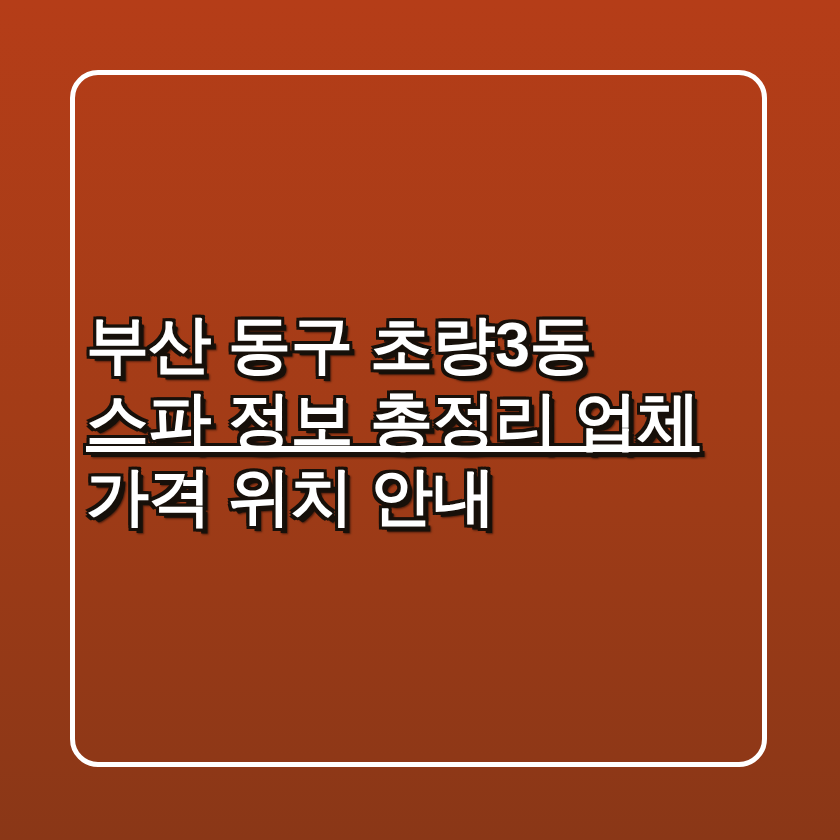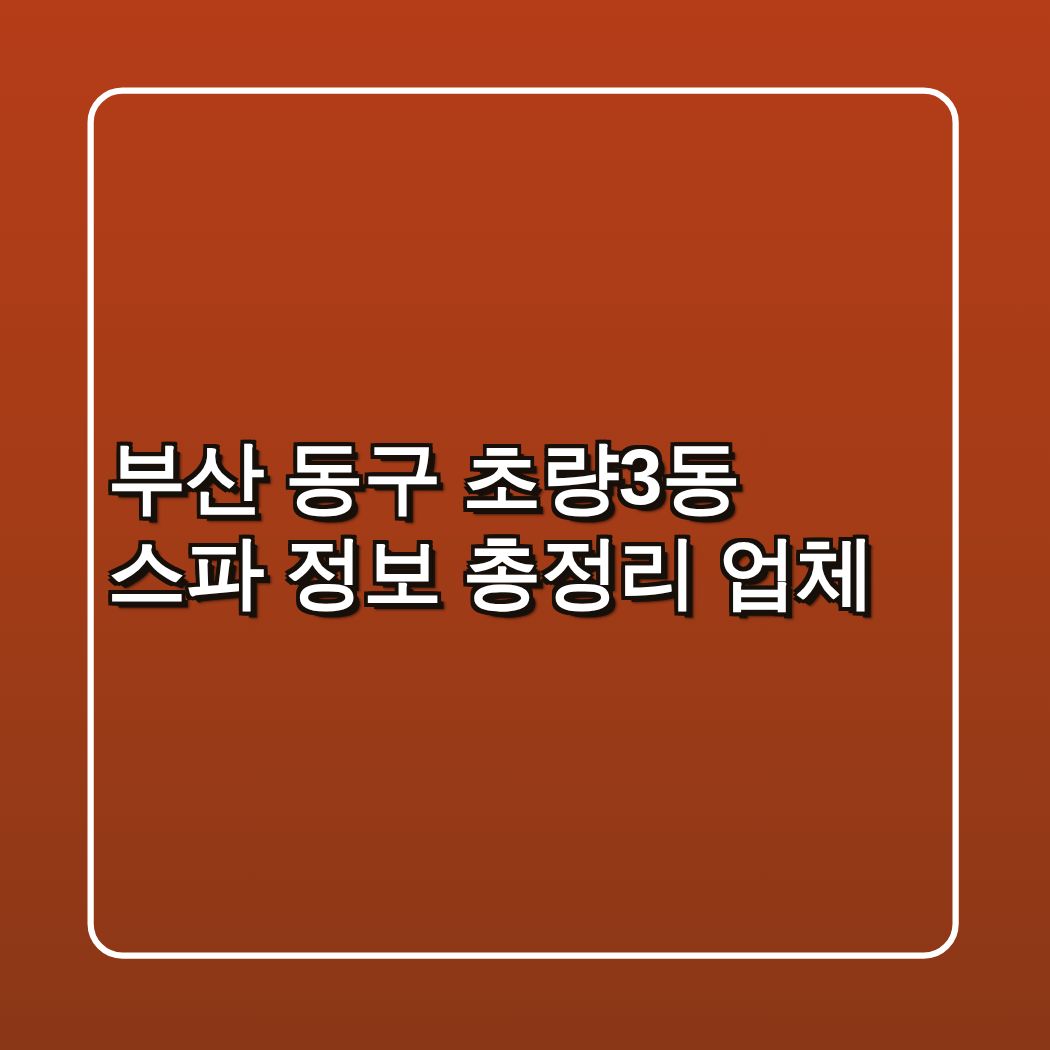--- a/index.html
+++ b/index.html
@@ -80,16 +80,17 @@
 </style>
 </head>
 <body>
 
 <div id="poster" style="background: linear-gradient(rgb(181, 61, 24) 0%, rgb(163, 60, 23) 50%, rgb(138, 55, 23) 100%); width: 840px; height: 840px;">
 
   <div id="frame" style="border: 5px solid rgb(255, 255, 255); border-radius: 28px; left: 70px; top: 70px; width: 697px; height: 697px;"></div>
 
   <div id="headline">
     <span class="title-line" style="color: rgb(255, 255, 255);">부산 동구 초량3동</span>
-    <span class="title-line" style="color: rgb(255, 255, 255);">스파 정보 총정리 업체</span>
+    <span class="title-line" style="color: rgb(255, 255, 255); text-decoration: underline;">스파 정보 총정리 업체</span>
+    <span class="title-line" style="color: rgb(255, 255, 255);">가격 위치 안내</span>
   </div>
 
 </div>
 
 </body></html>

